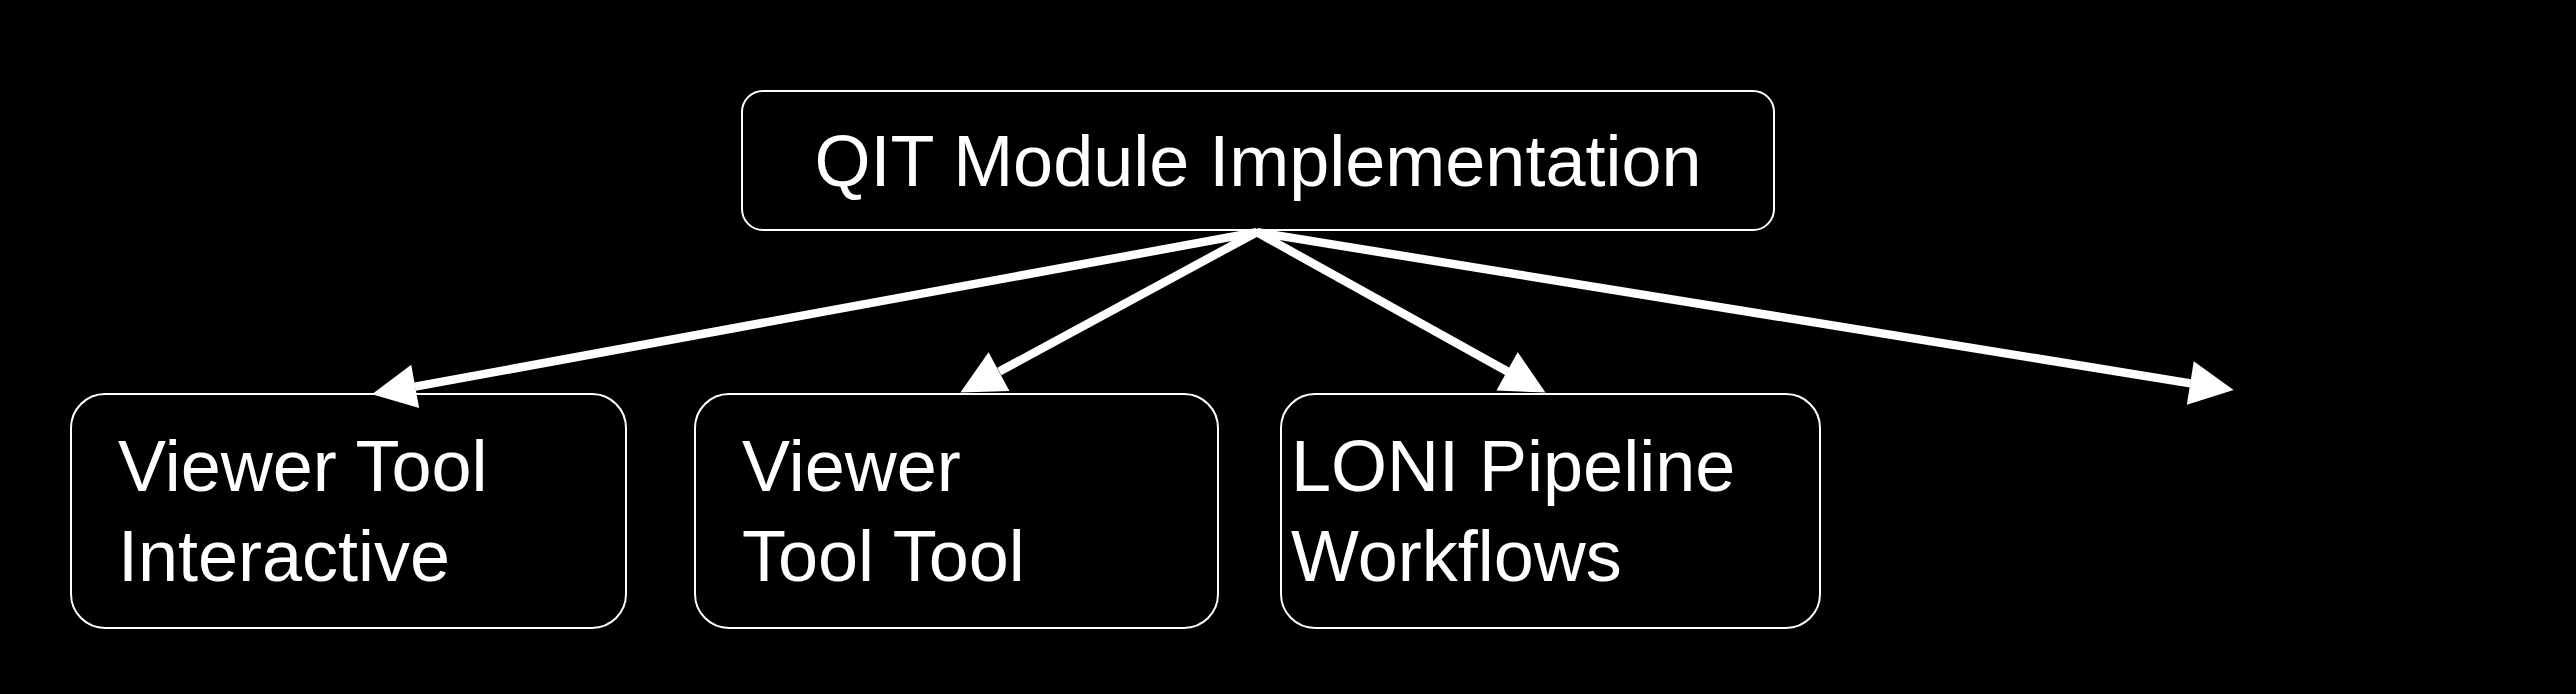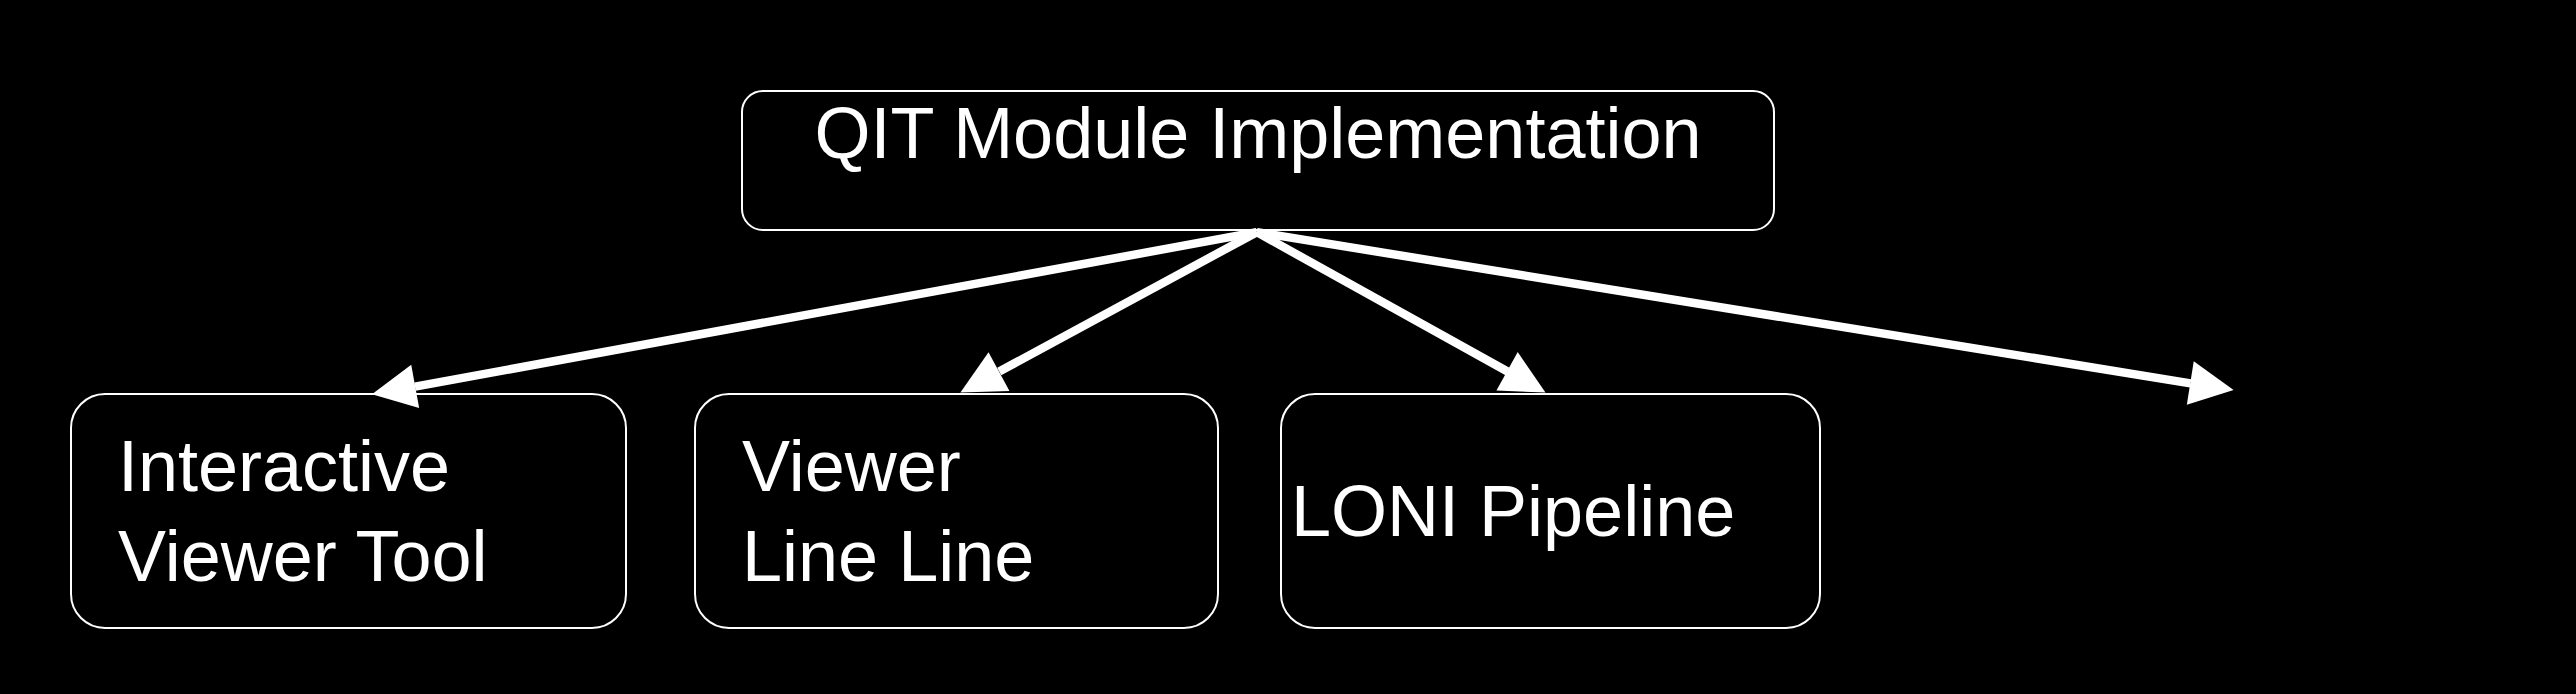--- a/index.html
+++ b/index.html
@@ -29,21 +29,21 @@
     border: 2.5px solid #ffffff;
     background: transparent;
   }
   .root-node {
     left: 741px;
     top: 90px;
     width: 1034px;
     height: 141px;
     border-radius: 22px;
     display: flex;
-    align-items: flex-start;
+    align-items: center;
     justify-content: center;
     font-size: 72px;
     white-space: nowrap;
   }
   .child-node {
     top: 393px;
     height: 236px;
     border-radius: 35px;
     display: flex;
     flex-direction: column;
@@ -89,28 +89,29 @@
       <line class="edge-line" x1="1488" y1="275" x2="2594" y2="454"></line>
       <polygon class="edge-head" points="2645,462 2589.6,479.4 2597.8,428.0"></polygon>
     </g>
   </svg>
 
   <div class="node root-node">
     <span>QIT Module Implementation</span>
   </div>
 
   <div class="node child-node child-1">
+    <span>Viewer Tool</span>
     <span>Interactive</span>
-    <span>Viewer Tool</span>
   </div>
 
   <div class="node child-node child-2">
     <span>Viewer</span>
-    <span>Line Line</span>
+    <span>Tool Tool</span>
   </div>
 
   <div class="node child-node child-3">
     <span>LONI Pipeline</span>
+    <span>Workflows</span>
   </div>
 
 
 </div>
 
 
 </body></html>

